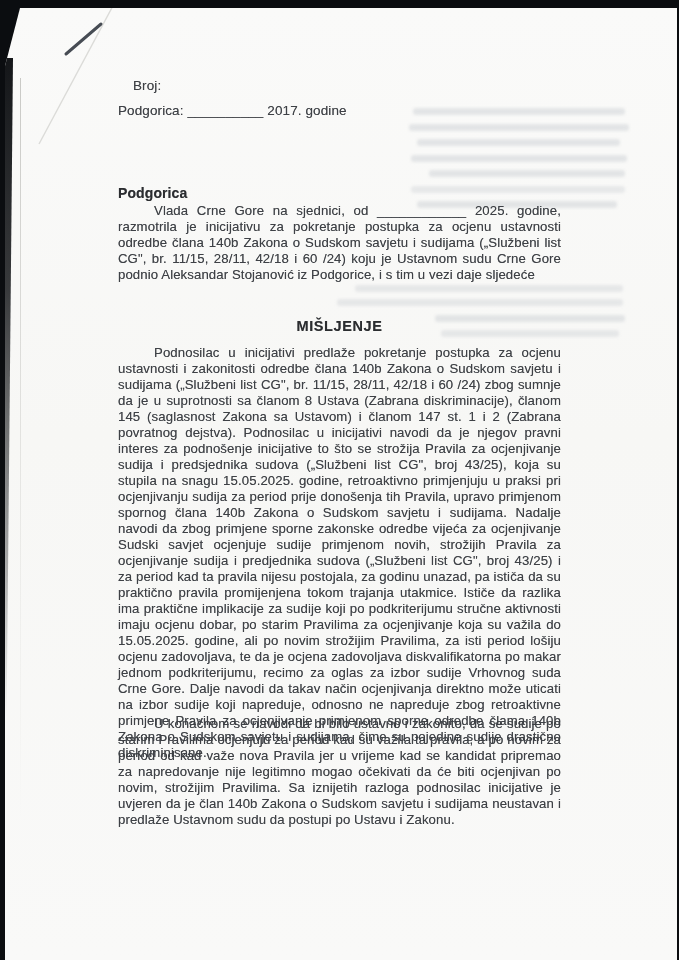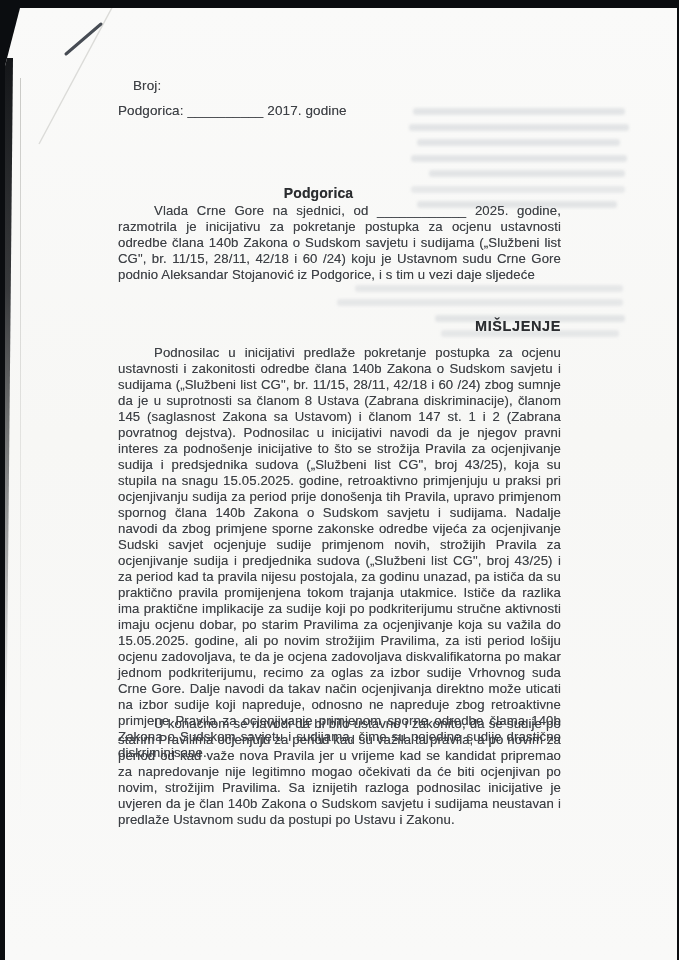--- a/index.html
+++ b/index.html
@@ -33,24 +33,24 @@
   .text-layer{position:absolute;left:0;top:0;width:100%;height:100%;}
   .t{
     position:absolute;left:113px;width:443px;
     font-size:13.2px;line-height:16px;color:var(--ink);
     letter-spacing:.1px;
     text-shadow:0 0 .5px rgba(62,65,70,.55);
   }
   .broj{left:128px;top:70px;font-size:13.5px;}
   .dateline{top:95px;font-size:13.5px;}
   .institution{top:148px;text-align:center;font-weight:bold;font-size:14.5px;letter-spacing:.3px;color:var(--heading_ink);}
-  .location{top:177px;text-align:center;padding-right:42px;font-weight:bold;font-size:14px;color:var(--heading_ink);}
+  .location{top:177px;text-align:left;padding-right:42px;font-weight:bold;font-size:14px;color:var(--heading_ink);}
   .para{text-align:justify;text-indent:36px;}
   .intro{top:195px;}
-  .opinion-heading{top:310px;text-align:right;font-weight:bold;font-size:14.5px;letter-spacing:.6px;color:var(--heading_ink);}
+  .opinion-heading{top:310px;text-align:center;font-weight:bold;font-size:14.5px;letter-spacing:.6px;color:var(--heading_ink);}
   .p1{top:337px;}
   .p2{top:708px;}
   
   .bleed{position:absolute;height:7px;border-radius:3px;background:#cdd1d5;opacity:.5;filter:blur(1.6px);}
   .bA1{left:408px;top:100px;width:212px;}
   .bA2{left:404px;top:116px;width:220px;}
   .bA3{left:412px;top:131px;width:203px;}
   .bA4{left:406px;top:147px;width:216px;}
   .bA5{left:424px;top:162px;width:196px;}
   .bA6{left:406px;top:178px;width:214px;opacity:.4;}

